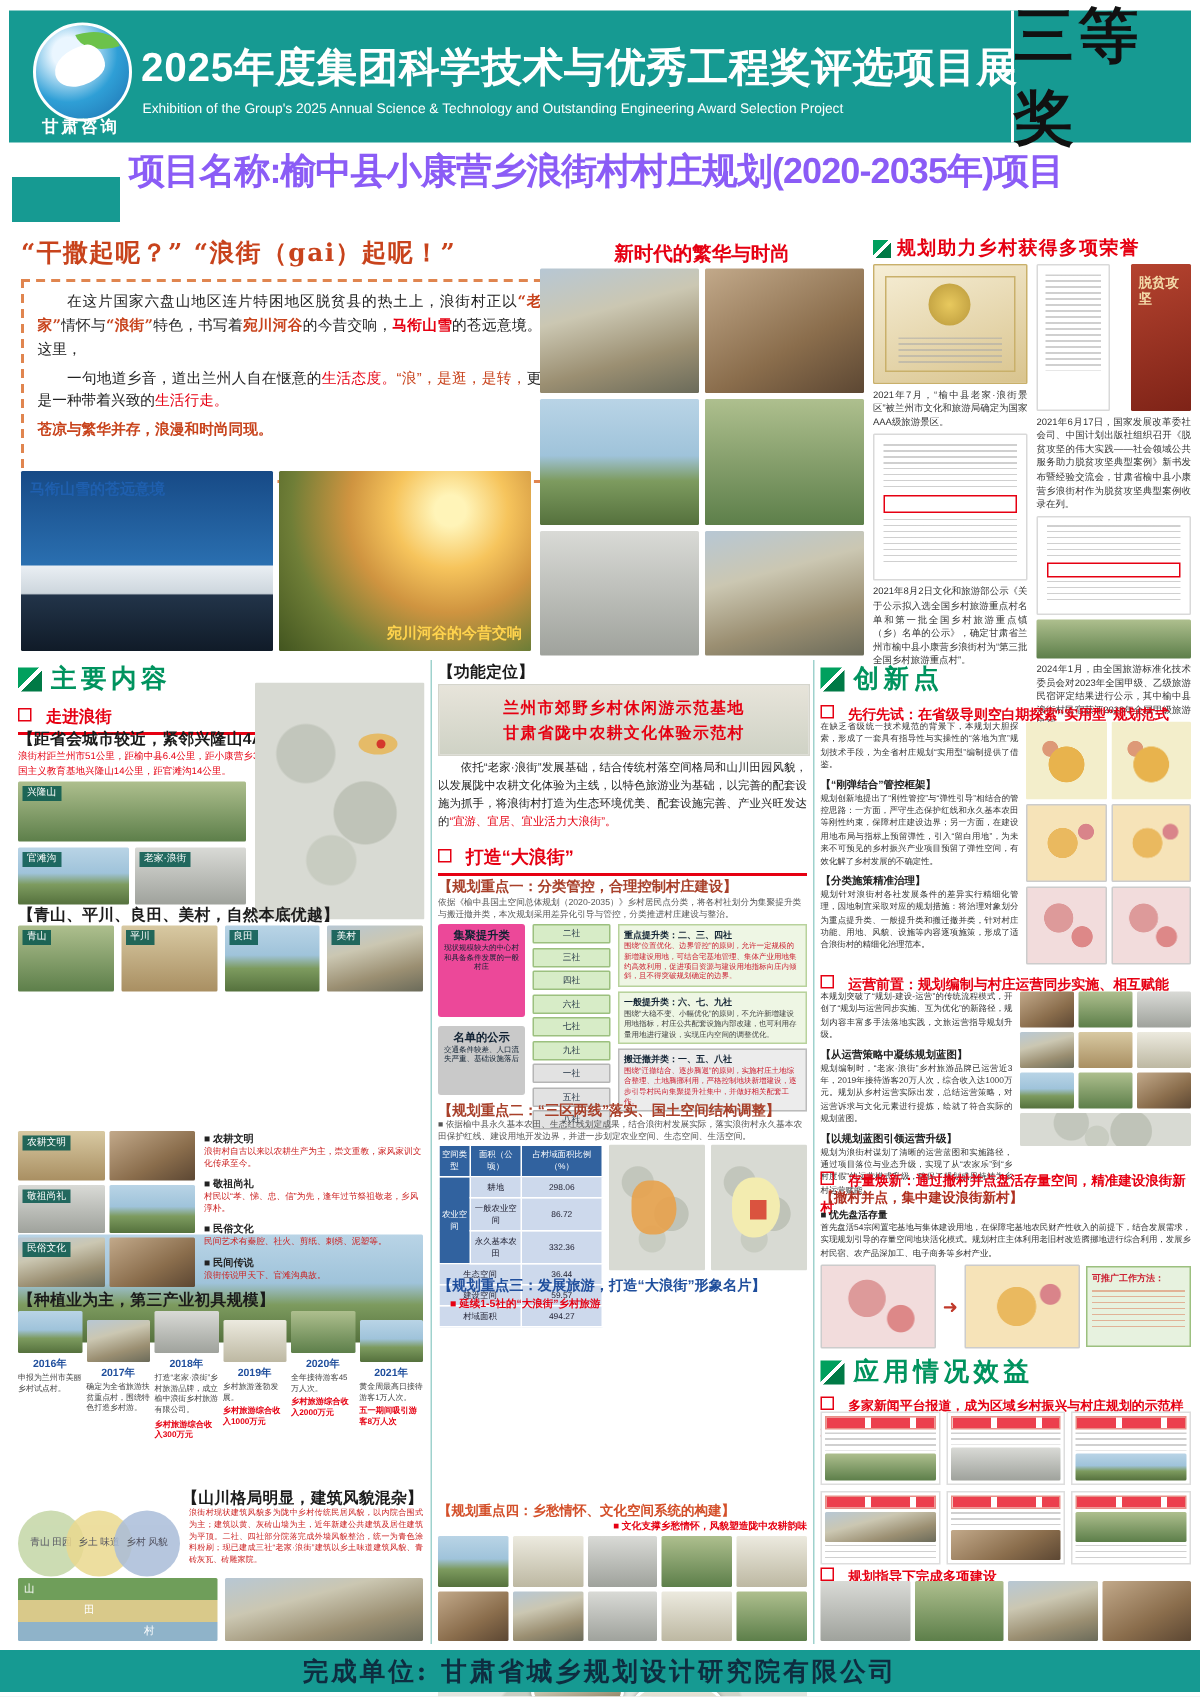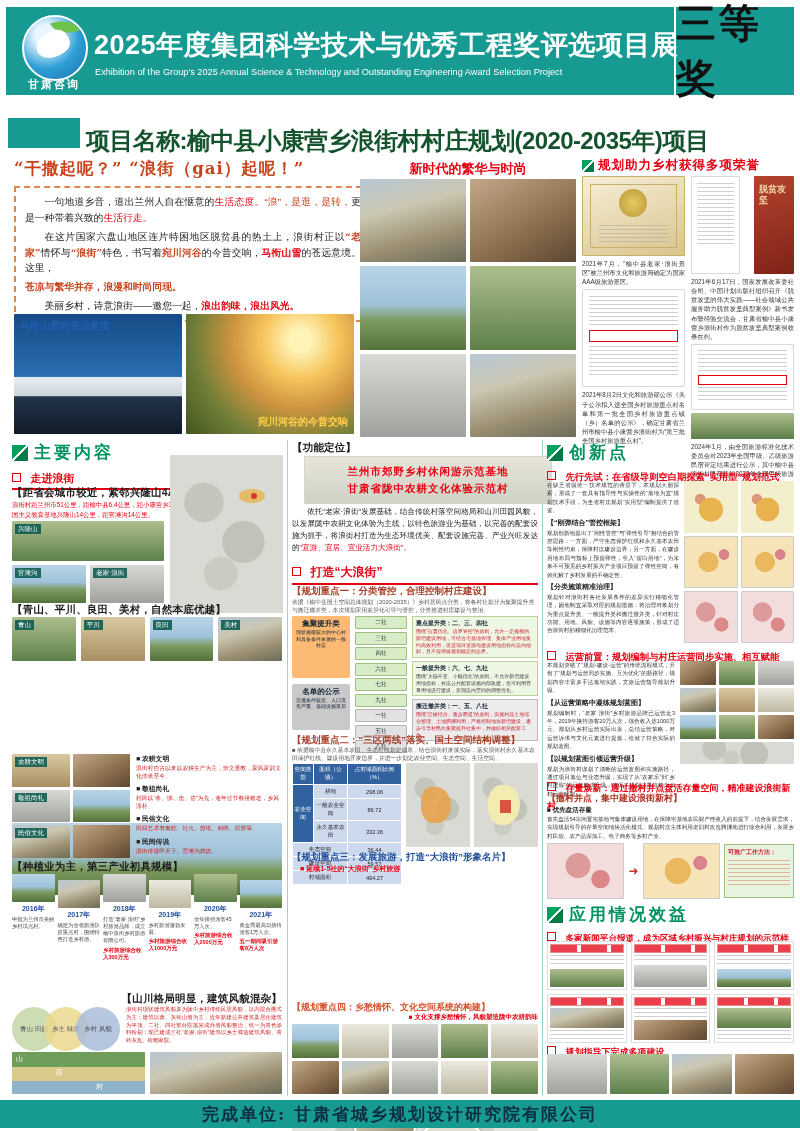--- a/index.html
+++ b/index.html
@@ -12,21 +12,21 @@
   .logo{position:absolute;left:16px;top:8px;width:62px;height:62px;border-radius:50%;
     background:radial-gradient(circle at 35% 30%,#eaf6ff 0 18%,#2f9fd6 55%,#1d6fae 100%);border:2px solid #fff;overflow:hidden;}
   .logo .swan{position:absolute;left:12px;top:14px;width:34px;height:26px;background:#fff;
     border-radius:70% 30% 60% 40%/60% 55% 45% 40%;transform:rotate(-12deg);}
   .logo .leaf{position:absolute;left:28px;top:2px;width:26px;height:16px;background:#6cc24a;border-radius:0 100% 0 100%;transform:rotate(-18deg);}
   .logo-tx{position:absolute;left:12px;top:70px;width:72px;text-align:center;color:#fff;font-weight:bold;font-size:11px;letter-spacing:2px;}
   .h-title{position:absolute;left:88px;top:20px;width:572px;color:#fff;font-size:27px;font-weight:bold;letter-spacing:0.5px;white-space:nowrap;}
   .h-sub{position:absolute;left:89px;top:60px;width:580px;color:#fff;font-size:9.2px;}
   
   .tb-rect{left:8px;top:118px;width:72px;height:30px;background:#169a92;}
-  .tb-text{left:86px;top:125px;width:710px;font-size:24px;font-weight:bold;color:#14532d;letter-spacing:-0.6px;white-space:nowrap;}
+  .tb-text{left:86px;top:98px;width:710px;font-size:24px;font-weight:bold;color:#8b5cf6;letter-spacing:-0.6px;white-space:nowrap;}
   
   .ph{position:relative;overflow:hidden;border-radius:1px;}
   .g1{background:linear-gradient(165deg,#b7c7d4 0%,#cbc7b2 35%,#9b8f72 70%,#6b6b5a 100%);}
   .g2{background:linear-gradient(180deg,#aebf8e,#5d7f4a);}
   .g3{background:linear-gradient(180deg,#b9d4e6 0%,#9fc3da 45%,#7d9b5f 65%,#55713d 100%);}
   .g4{background:linear-gradient(180deg,#d8c9a2,#a98f62);}
   .g5{background:linear-gradient(180deg,#d9dad6,#9fa29c);}
   .g6{background:linear-gradient(180deg,#eceadf,#bdb8a2);}
   .g7{background:linear-gradient(150deg,#c2a98a,#8a6d4c 60%,#5c4733);}
   .g-map{background:#d8dad3;background-image:radial-gradient(circle at 30% 30%,#c2c6bc 0 14%,transparent 15%),radial-gradient(circle at 65% 55%,#bfc3b8 0 18%,transparent 19%),radial-gradient(circle at 45% 75%,#c8ccc1 0 12%,transparent 13%);}
@@ -123,24 +123,23 @@
     <div class="h-title">2025年度集团科学技术与优秀工程奖评选项目展</div>
     <div class="h-sub">Exhibition of the Group's 2025 Annual Science &amp; Technology and Outstanding Engineering Award Selection Project</div>
     <div class="award">三等奖</div>
   </div>
 
   <div class="abs tb-rect"></div>
   <div class="abs tb-text">项目名称:榆中县小康营乡浪街村村庄规划(2020-2035年)项目</div>
 
   <div class="abs quote cal">“干撒起呢？”  “浪街（gai）起呢！”</div>
   <div class="abs ibox">
+    <p><span>在这片国家六盘山地区连片特困地区脱贫县的热土上，浪街村正以</span><span class="c-org cal">“老家”</span><span>情怀与</span><span class="c-org cal">“浪街”</span><span>特色，书写着</span><span class="c-org" style="font-weight:bold">宛川河谷</span><span>的今昔交响，</span><span class="c-red" style="font-weight:bold">马衔山雪</span><span>的苍远意境。这里，</span></p>
     <p><span>一句地道乡音，道出兰州人自在惬意的</span><span class="c-red">生活态度。</span><span class="c-org">“浪”，是逛，是转，</span><span>更是一种带着兴致的</span><span class="c-red">生活行走。</span></p>
-    <p><span>在这片国家六盘山地区连片特困地区脱贫县的热土上，浪街村正以</span><span class="c-org cal">“老家”</span><span>情怀与</span><span class="c-org cal">“浪街”</span><span>特色，书写着</span><span class="c-org" style="font-weight:bold">宛川河谷</span><span>的今昔交响，</span><span class="c-red" style="font-weight:bold">马衔山雪</span><span>的苍远意境。这里，</span></p>
     <p class="c-org" style="font-weight:bold;text-indent:0">苍凉与繁华并存，浪漫和时尚同现。</p>
-    <p><span>美丽乡村，诗意浪街——邀您一起，</span><span class="c-red" style="font-weight:bold">浪出韵味，浪出风光。</span></p>
   </div>
   <div class="abs iimgs">
     <div class="ph g-mount">
       <span class="icap1 cal">马衔山雪的苍远意境</span>
     </div>
     <div class="ph g-sunset">
       <span class="icap2 cal">宛川河谷的今昔交响</span>
     </div>
   </div>
 
@@ -322,36 +321,36 @@
   <div class="abs" style="left:12px;top:1052px;width:270px;height:42px;display:flex;gap:5px">
     <div class="ph" style="flex:1;background:linear-gradient(180deg,#6f9e5a 0 35%,#d9c98a 35% 70%,#8fb3c9 70% 100%)">
       <span style="position:absolute;left:4px;top:2px;font-size:7px;color:#fff">山</span>
       <span style="position:absolute;left:44px;top:16px;font-size:7px;color:#fff">田</span>
       <span style="position:absolute;left:84px;top:30px;font-size:7px;color:#fff">村</span>
     </div>
     <div class="ph g1" style="flex:1"></div>
   </div>
 
   <div class="abs bh" style="left:292px;top:441px">【功能定位】</div>
-  <div class="abs banner" style="left:304px;top:456px;width:246px;height:46px">
+  <div class="abs banner" style="left:292px;top:456px;width:246px;height:46px">
     <div>兰州市郊野乡村休闲游示范基地</div>
     <div>甘肃省陇中农耕文化体验示范村</div>
   </div>
   <div class="abs fp" style="left:292px;top:506px;width:246px">
     <span>依托“老家·浪街”发展基础，结合传统村落空间格局和山川田园风貌，以发展陇中农耕文化体验为主线，以特色旅游业为基础，以完善的配套设施为抓手，将浪街村打造为生态环境优美、配套设施完善、产业兴旺发达的</span><span class="c-red" style="font-weight:normal">“宜游、宜居、宜业活力大浪街”。</span>
   </div>
   <div class="abs" style="left:292px;top:562px;width:246px;border-bottom:2px solid #e60012;padding-bottom:2px">
     <span class="sq"></span>
     <span class="rh" style="font-size:12px">打造“大浪街”</span>
   </div>
   <div class="abs kp" style="left:292px;top:585px;width:246px">【规划重点一：分类管控，合理控制村庄建设】</div>
   <div class="abs kp-note" style="left:292px;top:598px;width:246px">依据《榆中县国土空间总体规划（2020-2035）》乡村居民点分类，将各村社划分为集聚提升类与搬迁撤并类，本次规划采用差异化引导与管控，分类推进村庄建设与整治。</div>
   <div class="abs" style="left:292px;top:616px;width:246px;height:114px;display:flex;gap:5px">
     <div style="width:58px;display:flex;flex-direction:column;gap:6px">
-      <div class="dgm-box" style="background:#fdba74;height:58px">
+      <div class="dgm-box" style="background:#ec4899;height:58px">
         <div style="font-size:7.5px">集聚提升类</div>
         <div style="font-size:5px;font-weight:normal;line-height:1.3">现状规模较大的中心村和具备条件发展的一般村庄</div>
       </div>
       <div class="dgm-box" style="background:#c9c9c9;height:42px">
         <div style="font-size:7.5px">名单的公示</div>
         <div style="font-size:5px;font-weight:normal;line-height:1.3">交通条件较差、人口流失严重、基础设施落后</div>
       </div>
     </div>
     <div style="width:52px;display:flex;flex-direction:column;gap:2.5px">
       <div class="dgm-chip">二社</div>

